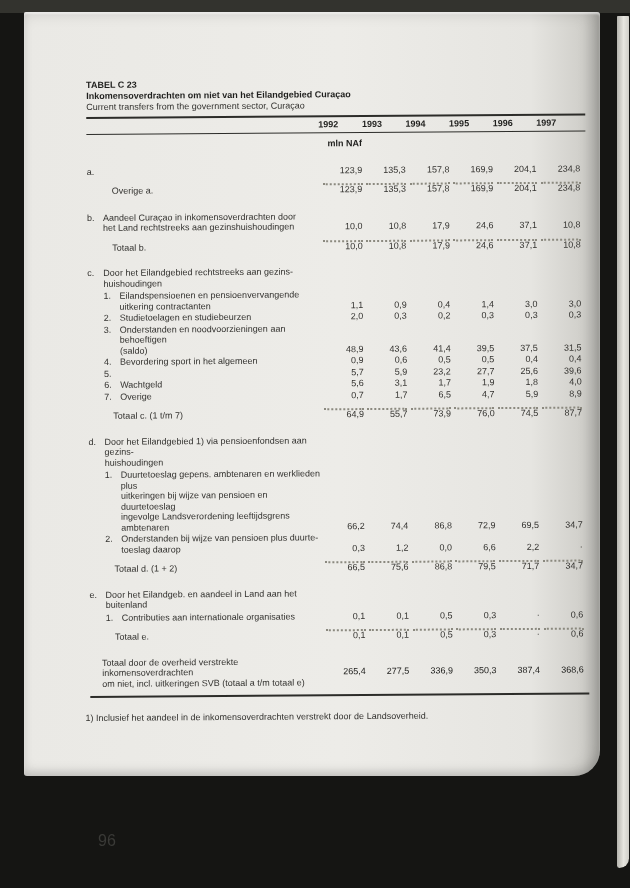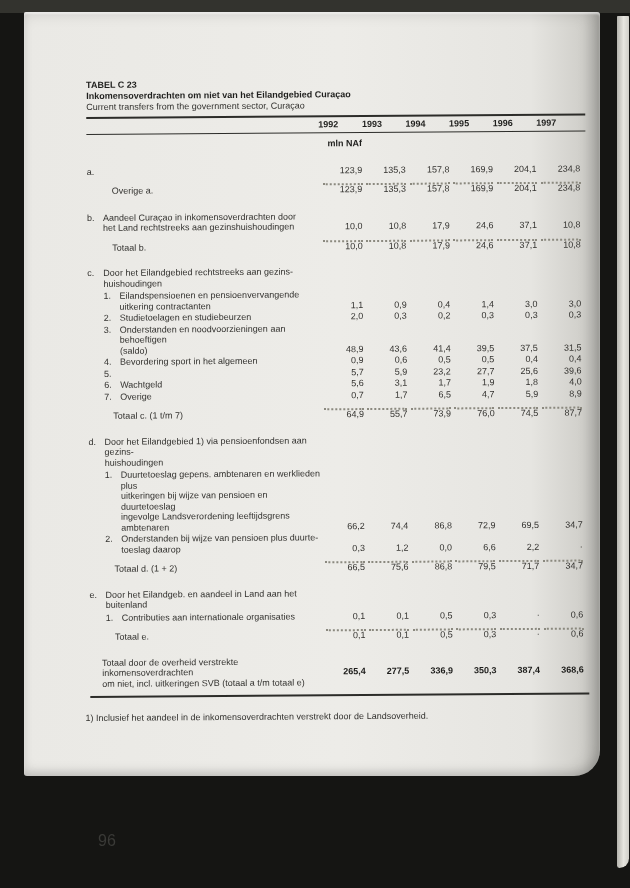--- a/index.html
+++ b/index.html
@@ -42,21 +42,21 @@
   .row.sub .mk{margin-left:16px;}
   .row .val{flex:0 0 43.6px;width:43.6px;text-align:right;white-space:nowrap;}
   .row.section{margin-top:16px;}
   .row.header{margin-top:15px;}
   .row.sub{margin-top:1px;}
   .row.sub.first{margin-top:2px;}
   .row.total{margin-top:2px;}
   .row.total .lbl{padding-left:25px;box-sizing:border-box;}
   .row.grand{margin-top:15px;align-items:center;}
   .row.grand .lbl{padding-left:12px;box-sizing:border-box;}
-  .row.grand .val{font-weight:bold;color:#1c1c1a;}
+  .row.grand .val{font-weight:normal;color:#1c1c1a;}
   .row.dotted{margin-top:2px;height:5px;align-items:flex-start;}
   .dots{display:inline-block;width:40px;height:3px;border-bottom:2px dotted #8b897f;}
   .footnote{margin-top:15px;margin-left:-5px;line-height:11px;}
   .pageno{position:absolute;left:74px;top:820px;font-size:16px;color:#3a3a37;}
 </style>
 </head>
 <body>
 
 <div class="topband"></div>
 

